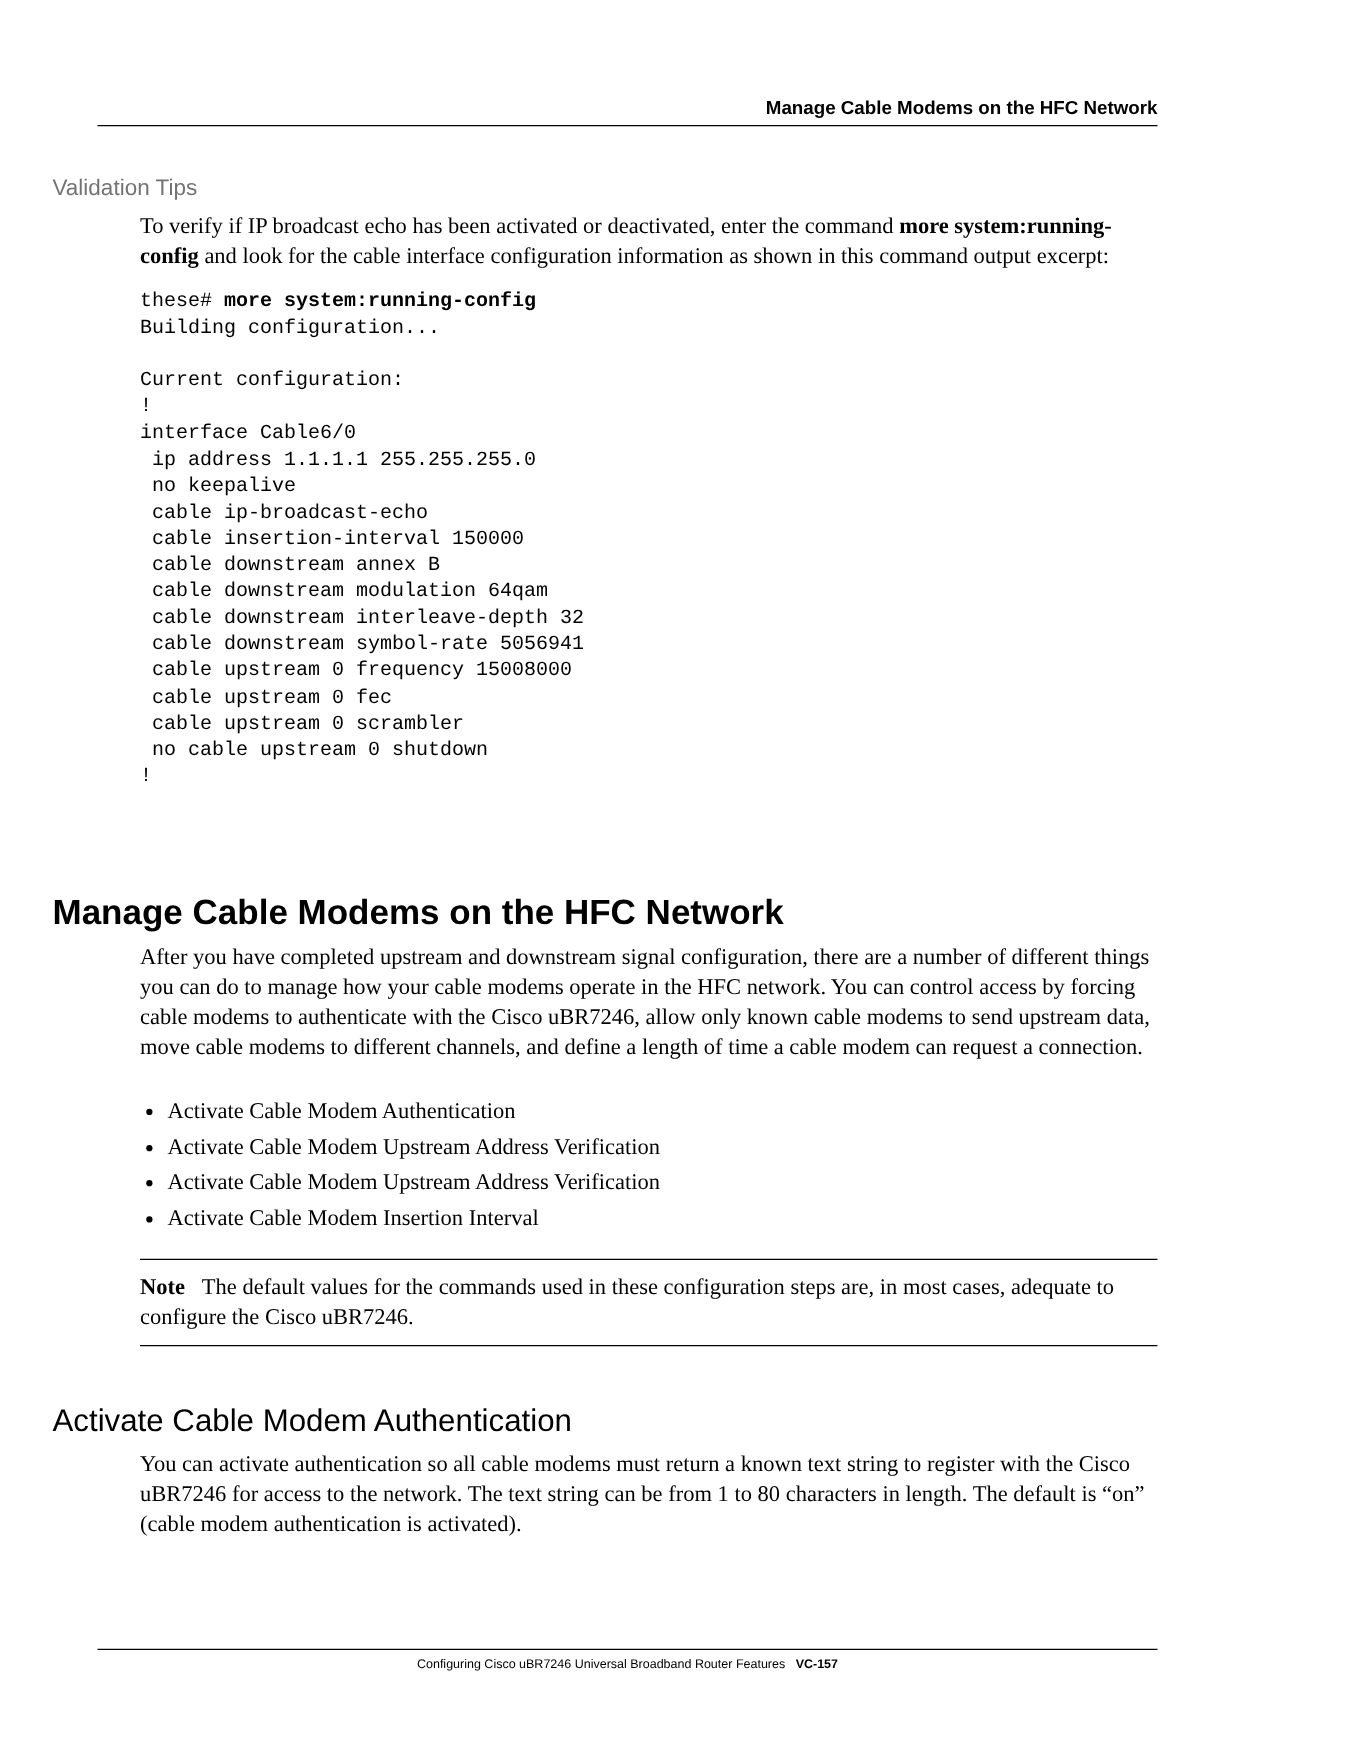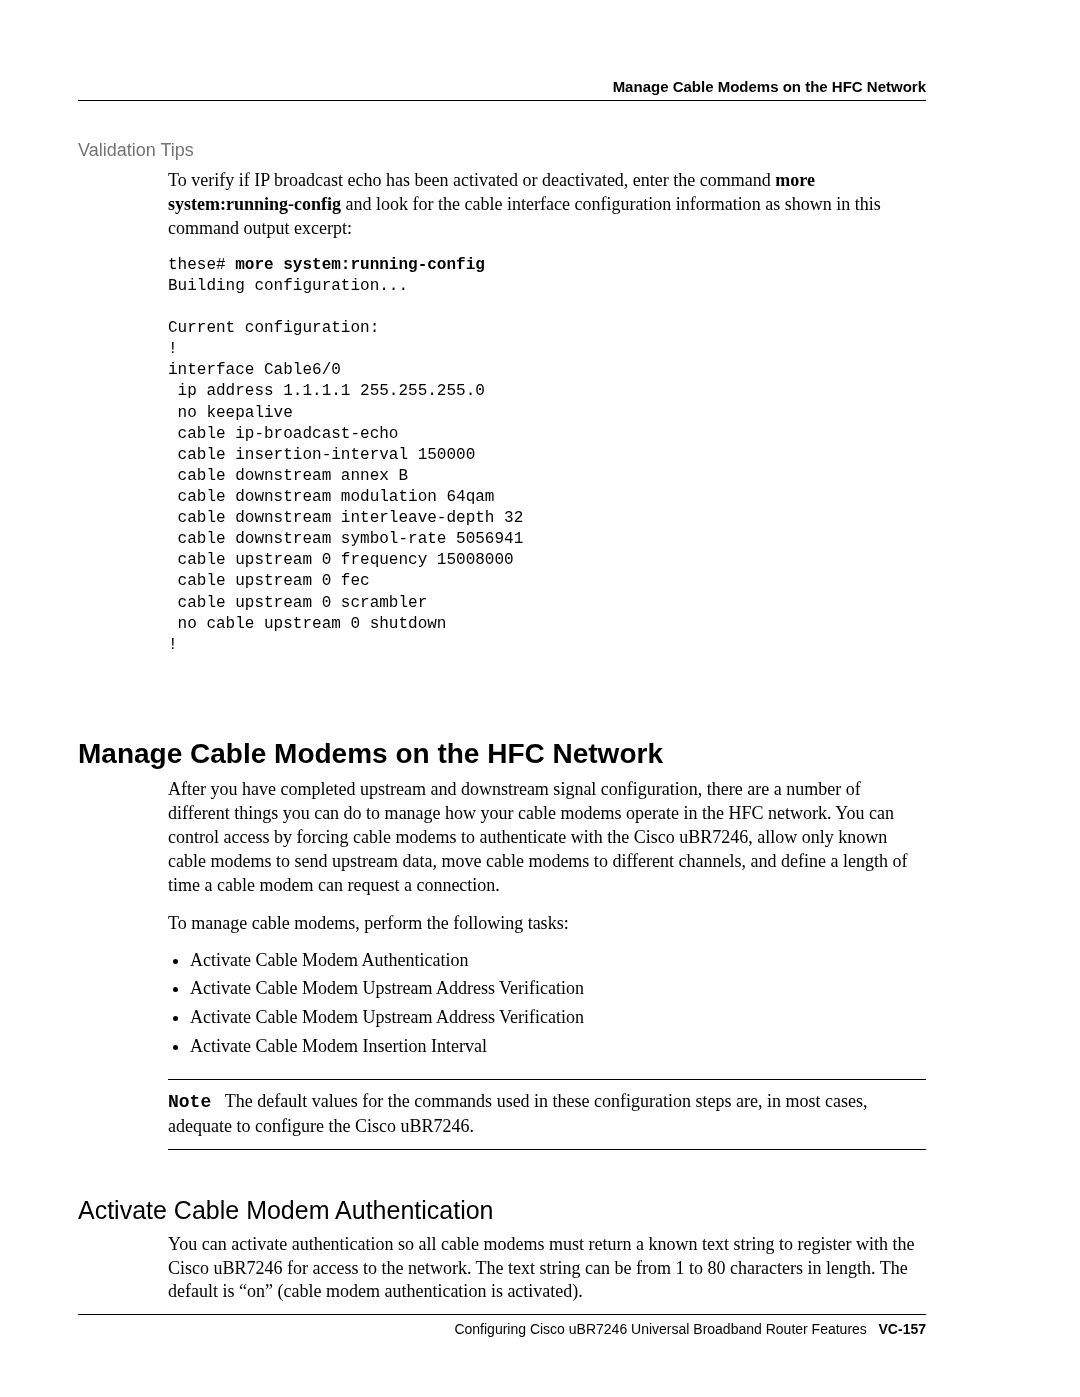--- a/index.html
+++ b/index.html
@@ -10,40 +10,40 @@
     height: 1397px;
     background: #ffffff;
     font-family: "Times New Roman", Times, serif;
     color: #000;
   }
   .page {
     position: relative;
     width: 1004px;
     height: 1397px;
     box-sizing: border-box;
-    padding: 78px 78px 60px 78px;
+    padding: 78px 78px 60px 42px;
   }
   .running-header {
     position: absolute;
     top: 78px;
     right: 78px;
     font-family: Arial, Helvetica, sans-serif;
     font-weight: 700;
     font-size: 15px;
     color: #000;
   }
   .hr-top {
     position: absolute;
     top: 100px;
     left: 78px;
     right: 78px;
     border-top: 1px solid #000;
   }
   .content-col {
-    margin-left: 90px; 
+    margin-left: 70px; 
     margin-right: 0;
   }
   .side-heading {
     font-family: Liberation Sans, sans-serif;
     font-size: 18px;
     color: #737373;
     margin-left: 0;
   }
   .para {
     font-size: 18px;
@@ -88,22 +88,22 @@
     bottom: 60px;
     right: 78px;
     left: 78px;
   }
   .footer-line {
     border-top: 1px solid #000;
     margin-bottom: 6px;
   }
   .footer-text {
     font-family: Arial, Helvetica, sans-serif;
-    font-size: 14px;
-    text-align: right;
+    font-size: 10px;
+    text-align: center;
   }
   .footer-page {
     font-weight: 700;
   }
 </style>
 </head>
 <body>
 
 <div class="page">
 
@@ -141,31 +141,30 @@
 !</span></pre>
   </div>
 
   <div style="height:34px"></div>
 
   <div style="height:48px"></div>
   <h1 class="h1">Manage Cable Modems on the HFC Network</h1>
   <div class="content-col" style="margin-top:8px">
     <p class="para">After you have completed upstream and downstream signal configuration, there are a number of different things you can do to manage how your cable modems operate in the HFC network. You can control access by forcing cable modems to authenticate with the Cisco uBR7246, allow only known cable modems to send upstream data, move cable modems to different channels, and define a length of time a cable modem can request a connection.</p>
     <div style="height:14px"></div>
-    <p class="para">To manage cable modems, perform the following tasks:</p>
     <ul class="bullets">
       <li>Activate Cable Modem Authentication</li>
       <li>Activate Cable Modem Upstream Address Verification</li>
       <li>Activate Cable Modem Upstream Address Verification</li>
       <li>Activate Cable Modem Insertion Interval</li>
     </ul>
 
     <div class="note-hr"></div>
     <p class="para">
-      <span class="bold" style="font-family:Liberation Mono, monospace">Note</span><span>&nbsp;&nbsp;&nbsp;</span><span>The default values for the commands used in these configuration steps are, in most cases, adequate to configure the Cisco uBR7246.</span>
+      <span class="bold" style="font-family:Liberation Serif, serif">Note</span><span>&nbsp;&nbsp;&nbsp;</span><span>The default values for the commands used in these configuration steps are, in most cases, adequate to configure the Cisco uBR7246.</span>
     </p>
     <div class="note-hr" style="margin-top:10px"></div>
   </div>
 
   <div style="height:36px"></div>
   <h2 class="h2">Activate Cable Modem Authentication</h2>
   <div class="content-col" style="margin-top:8px">
     <p class="para">You can activate authentication so all cable modems must return a known text string to register with the Cisco uBR7246 for access to the network. The text string can be from 1 to 80 characters in length. The default is “on” (cable modem authentication is activated).</p>
   </div>
 

